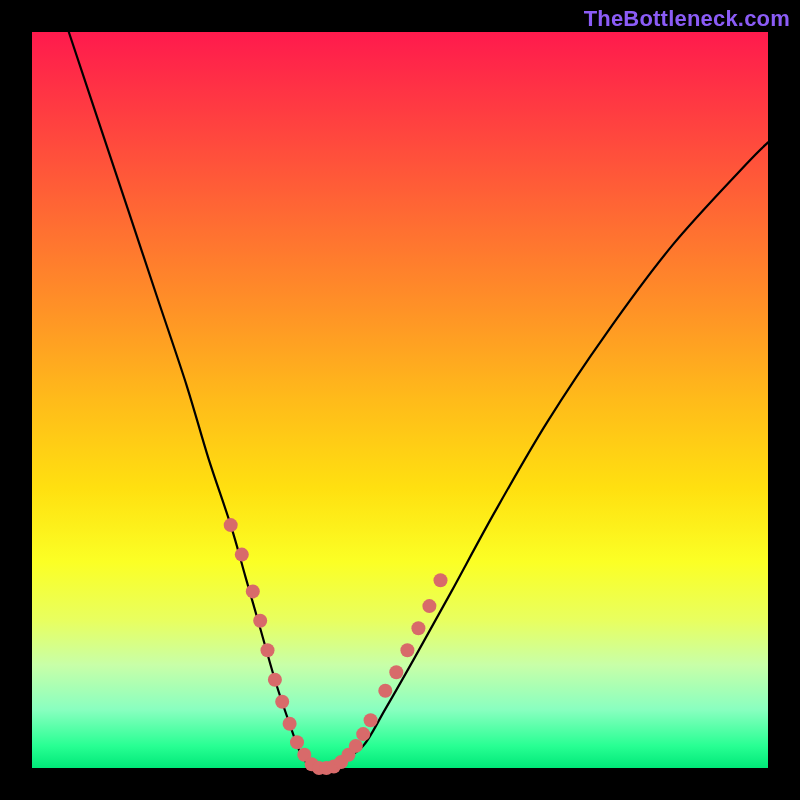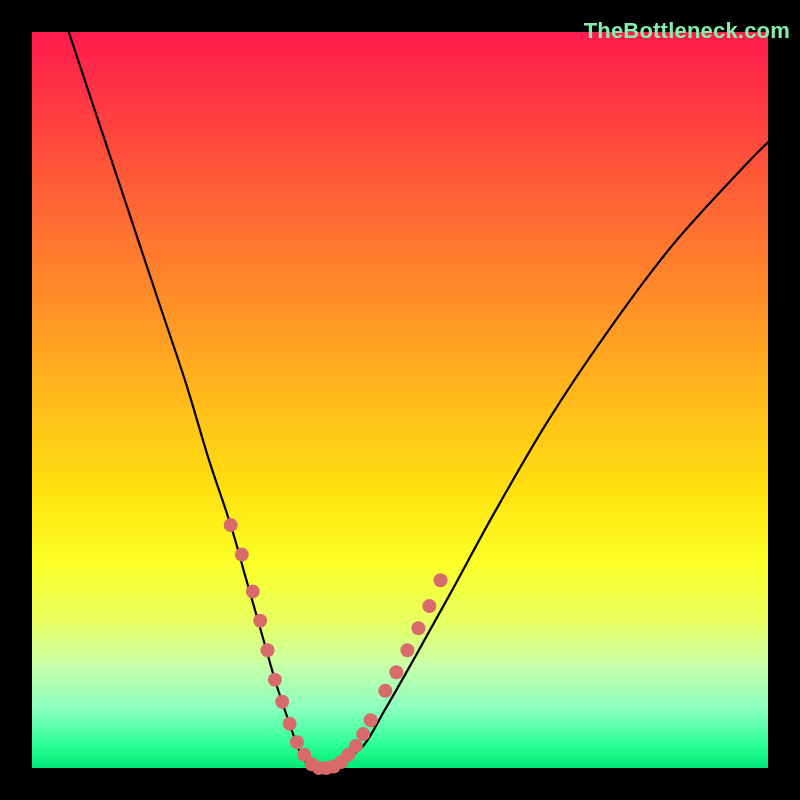--- a/index.html
+++ b/index.html
@@ -34,26 +34,26 @@
       #fbff25 72%,
       #e8ff60 80%,
       #c8ffa8 86%,
       #8affc0 92%,
       #28ff93 97%,
       #00e878 100%
     );
   }
   .watermark {
     position: absolute;
-    top: 18px;
+    top: 6px;
     right: 10px;
     font-family: Arial, Helvetica, sans-serif;
     font-size: 22px;
     font-weight: 600;
-    color: #86efac;
+    color: #8b5cf6;
     letter-spacing: 0.2px;
   }
   svg.curve {
     position: absolute;
     top: 0;
     left: 0;
     width: 736px;
     height: 736px;
     overflow: visible;
   }

